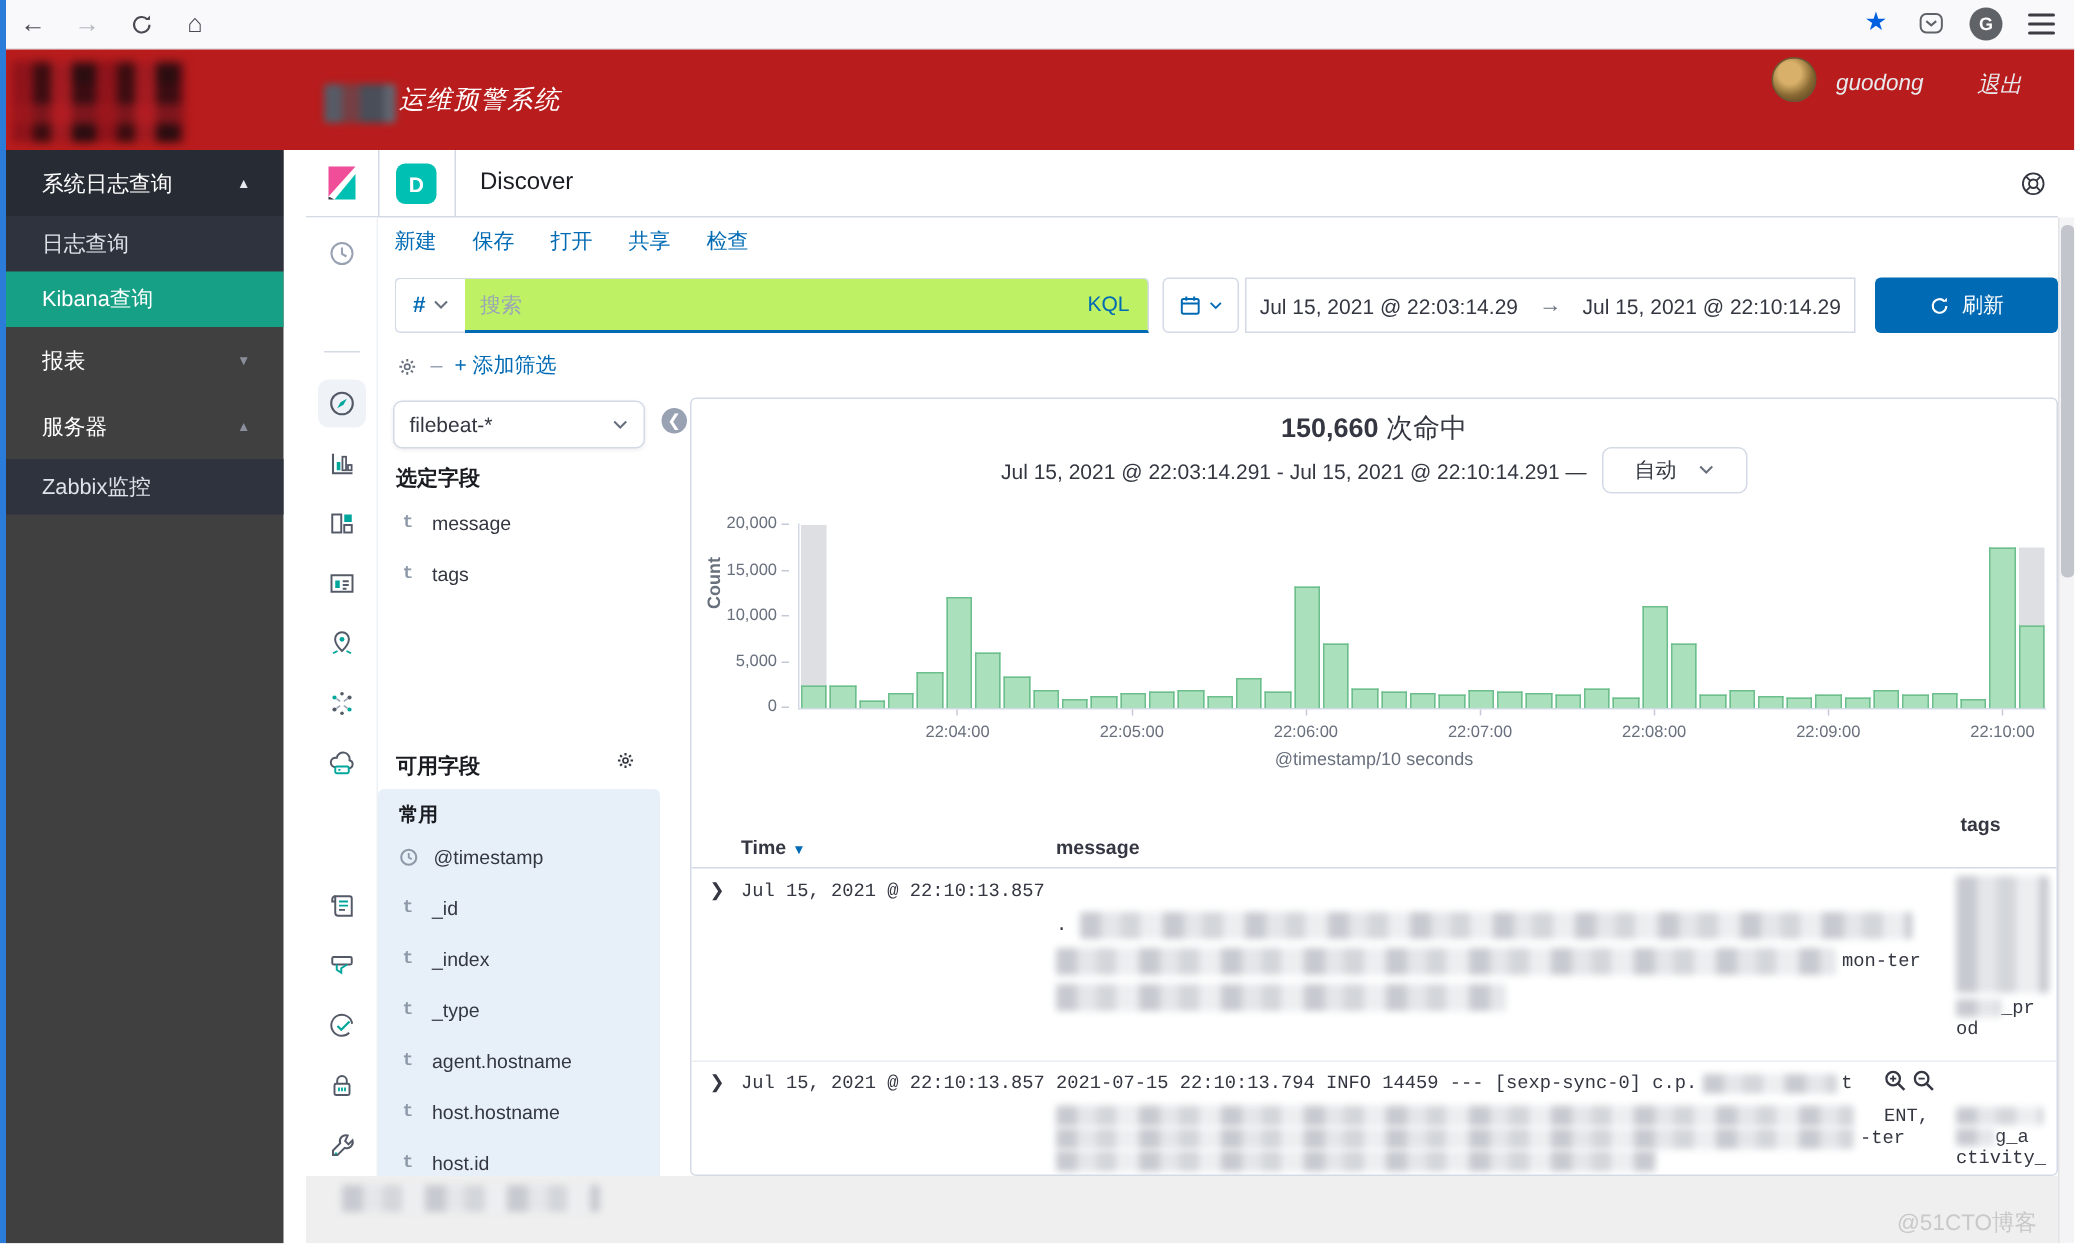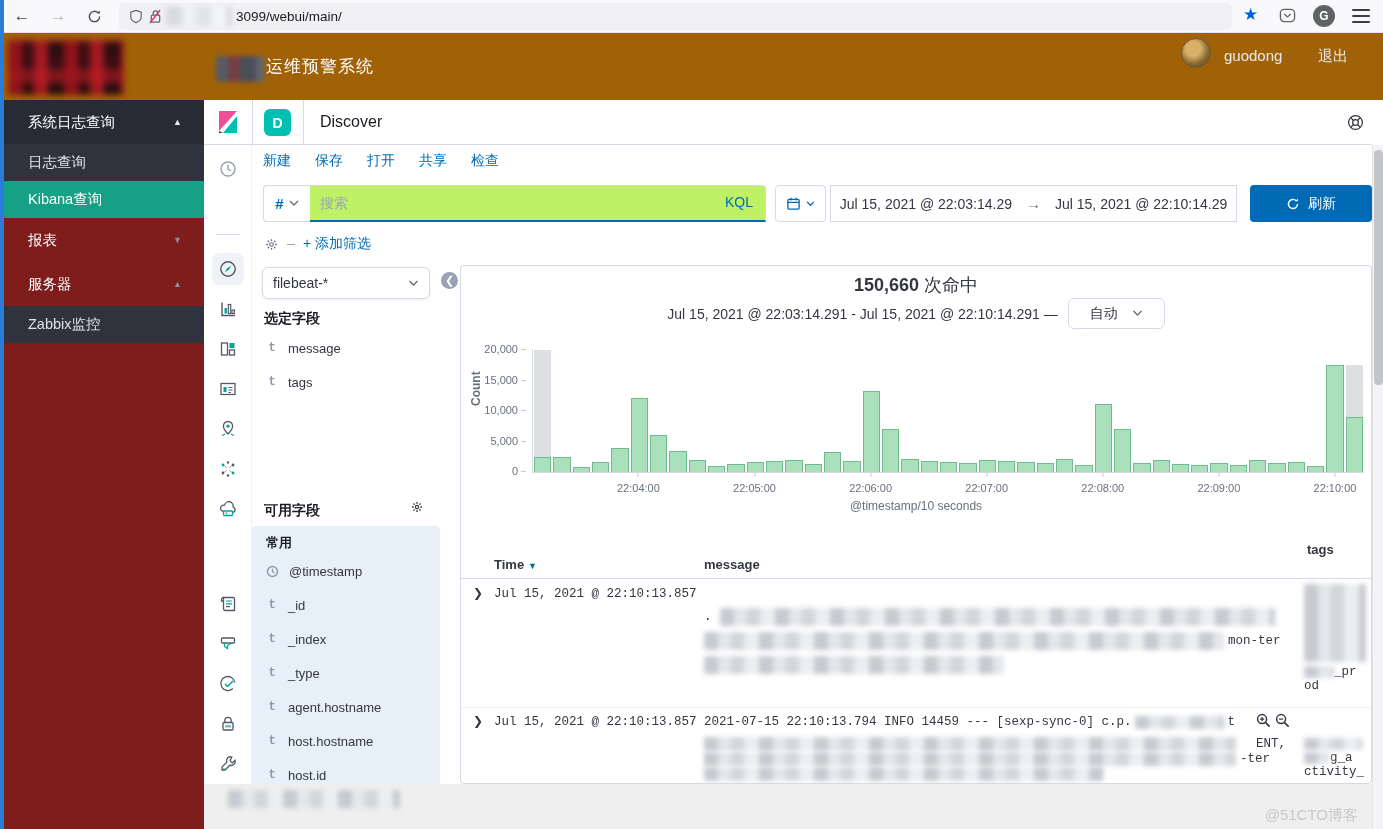--- a/index.html
+++ b/index.html
@@ -32,31 +32,31 @@
   .star { position:absolute; left:1243px; top:4px; font-size:17px; color:#0060df; }
   .pocket { position:absolute; left:1279px; top:7px; }
   .g-avatar { position:absolute; left:1313px; top:5px; width:22px; height:22px; border-radius:50%;
     background:#5f6368; color:#fff; font-size:12px; font-weight:bold; display:flex; align-items:center; justify-content:center; }
   .hamburger { position:absolute; left:1352px; top:9px; width:18px; }
   .hamburger div { height:2px; background:#3c3c43; margin-bottom:4px; border-radius:1px; }
 
   .edge-strip { position:absolute; left:0; top:0; width:4px; height:829px; background:#2b7cd9; z-index:40; }
 
   
-  .app-header { position:absolute; left:4px; top:33px; width:1379px; height:67px; background:#a16207; }
+  .app-header { position:absolute; left:4px; top:33px; width:1379px; height:67px; background:#b91c1c;font-style:italic; }
   .logo-blur { position:absolute; left:4px; top:7px; width:116px; height:55px; }
   .hdr-blur { position:absolute; left:212px; top:23px; width:48px; height:26px; }
   .app-title { position:absolute; left:262px; top:22px; font-size:17px; color:#ffffff; letter-spacing:1px; }
   .hdr-avatar { position:absolute; left:1177px; top:5px; width:30px; height:30px; border-radius:50%;
     background:radial-gradient(circle at 40% 35%, #d8b06a 0 30%, #8a6a33 60%, #4e3a17 100%); border:1px solid #6b5a35;}
   .hdr-user { position:absolute; left:1220px; top:14px; font-size:15px; color:#e8eaed; }
   .hdr-logout { position:absolute; left:1314px; top:14px; font-size:15px; color:#e8eaed; text-decoration:none; }
 
   
-  .sidebar { position:absolute; left:4px; top:100px; width:200px; height:729px; background:#7f1d1d; }
+  .sidebar { position:absolute; left:4px; top:100px; width:185px; height:729px; background:#404040; }
   .side-item { display:flex; align-items:center; justify-content:space-between; padding:0 22px 0 24px;
     font-size:14.5px; cursor:pointer; }
   .side-item.section { height:44px; color:#ffffff; background:transparent; }
   .side-item.section.active { background:#262b34; }
   .side-item.sub { height:37px; color:#dfe2e8; background:#2e333d; }
   .side-item.sub.selected { background:#16a085; color:#ffffff; }
   .side-arrow { font-size:9px; color:#8a8f9b; }
   .side-item.section.active .side-arrow { color:#e8eaef; }
 
   
@@ -187,36 +187,20 @@
   <div class="browser-bar">
     <span class="b-icon">←</span>
     <span class="b-icon disabled">→</span>
     <span class="b-icon">
       <svg width="15" height="15" viewBox="0 0 16 16">
           <path d="M13.5 8a5.5 5.5 0 1 1-1.6-3.9" fill="none" stroke="#4a4a52" stroke-width="1.5"></path>
           <path d="M13.8 1.5v3.2h-3.2z" fill="#4a4a52"></path>
         </svg>
     </span>
     <span class="b-icon">⌂</span>
-    <div class="url-pill">
-      <span>
-        <svg width="14" height="15" viewBox="0 0 16 16">
-            <path d="M8 1l6 2v5c0 4-3.5 6.2-6 7-2.5-.8-6-3-6-7V3z" fill="none" stroke="#5f6368" stroke-width="1.3"></path>
-          </svg>
-      </span>
-      <span style="margin-left:6px; position:relative;">
-        <svg width="13" height="15" viewBox="0 0 14 16">
-            <rect x="2.5" y="6.5" width="9" height="7.5" rx="1" fill="none" stroke="#5f6368" stroke-width="1.3"></rect>
-            <path d="M4.5 6.5V4.5a2.5 2.5 0 0 1 5 0v2" fill="none" stroke="#5f6368" stroke-width="1.3"></path>
-            <line x1="1" y1="15" x2="12" y2="1" stroke="#e0315e" stroke-width="1.4"></line>
-          </svg>
-      </span>
-      <span class="url-blur px-light"></span>
-      <span class="url-text">3099/webui/main/</span>
-    </div>
     <span class="star">★</span>
     <span class="pocket">
       <svg width="17" height="17" viewBox="0 0 18 18">
           <rect x="1.5" y="2.5" width="15" height="13" rx="4" fill="none" stroke="#5f6368" stroke-width="1.4"></rect>
           <path d="M5.5 7.5l3.5 3 3.5-3" fill="none" stroke="#5f6368" stroke-width="1.4"></path>
         </svg>
     </span>
     <div class="g-avatar">G</div>
     <div class="hamburger">
         <div></div>

